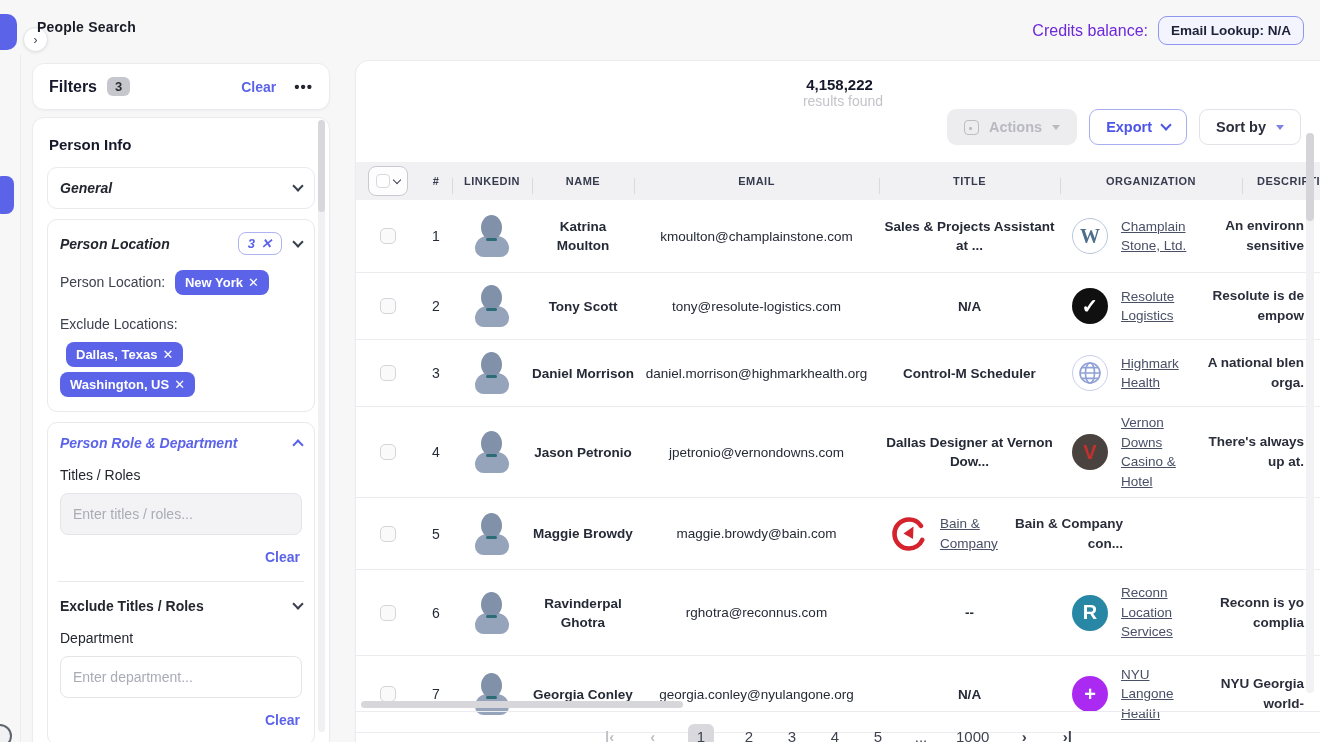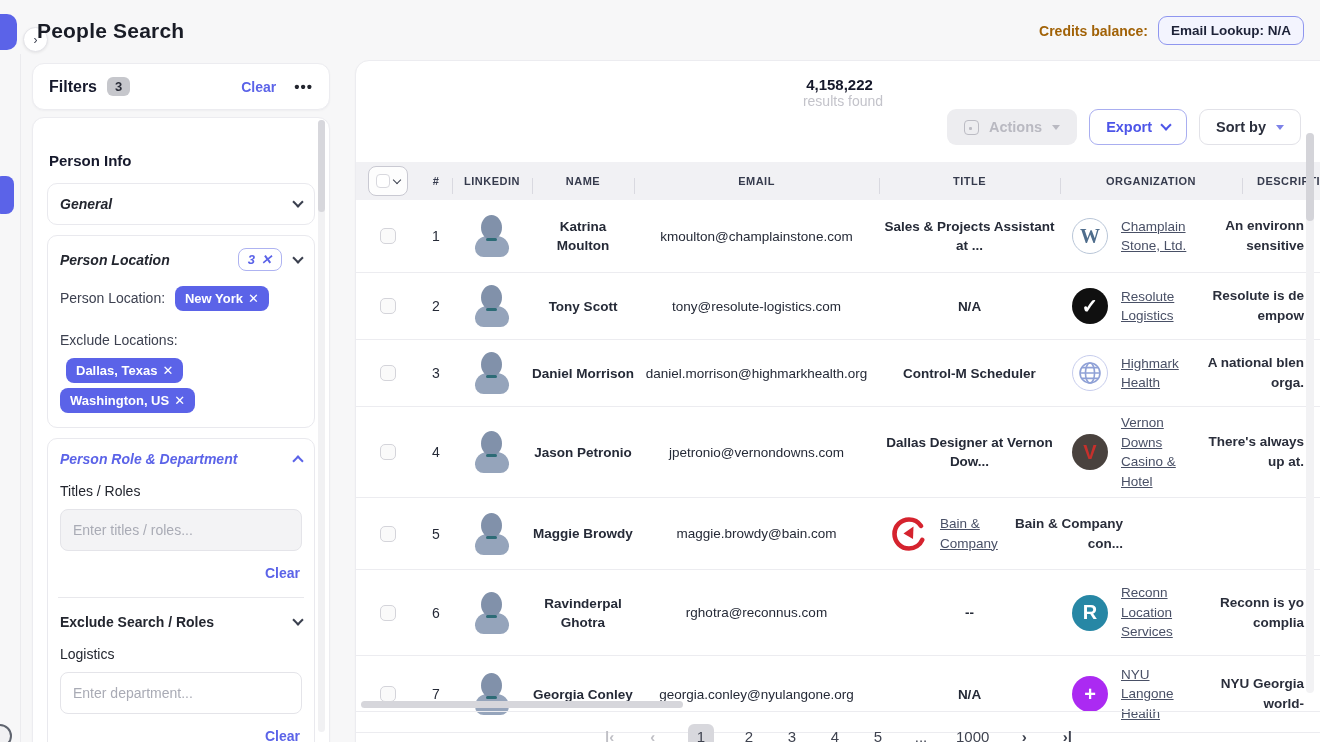--- a/index.html
+++ b/index.html
@@ -9,41 +9,41 @@
   
   .rail-edge { position:absolute; left:20px; top:54px; bottom:0; width:1px; background:#ebebee; }
   .rail-logo { position:absolute; left:-9px; top:14px; width:26px; height:36px; border-radius:10px; background:#5b63e8; }
   .rail-active { position:absolute; left:-6px; top:176px; width:20px; height:38px; border-radius:8px; background:#5b63e8; }
   .rail-avatar { position:absolute; left:-12px; top:724px; width:24px; height:24px; border-radius:50%;
     background:#f1f1f3; border:2px solid #5f646f; }
   .expand-btn { position:absolute; left:23px; top:27px; width:25px; height:25px; border-radius:50%;
     background:#fff; border:1px solid #e3e3e8; box-shadow:0 1px 3px rgba(0,0,0,.08);
     display:flex; align-items:center; justify-content:center; font-size:12px; color:#3a3f4e; cursor:pointer; }
 
-  .page-title { position:absolute; left:37px; top:19px; font-size:21px; font-weight:700; color:#191c26; letter-spacing:.2px; }
+  .page-title { position:absolute; left:37px; top:19px; font-size:14px; font-weight:700; color:#191c26; letter-spacing:.2px; }
 
   .credits { position:absolute; right:16px; top:16px; display:flex; align-items:center; gap:10px; }
-  .credits-label { font-size:14px; font-weight:700; color:#a16207; }
+  .credits-label { font-size:16px; font-weight:400; color:#6d28d9; }
   .credits-btn { background:#f3f4fe; border:1.5px solid #8f96ef; border-radius:9px; padding:6px 12px;
     font-size:13.5px; font-weight:700; color:#1d2238; cursor:pointer; }
 
   
   .filters-head { position:absolute; left:32px; top:63px; width:298px; height:47px; background:#fff;
     border:1px solid #ececf0; border-radius:12px; box-shadow:0 1px 2px rgba(20,20,40,.04);
     display:flex; align-items:center; padding:0 16px; }
   .filters-title { font-size:16px; font-weight:700; color:#16192c; }
   .filters-count { margin-left:10px; background:#c6c7cc; color:#2a2d38; font-size:13px; font-weight:700;
     border-radius:6px; padding:2px 8px; }
   .filters-clear { margin-left:auto; color:#5b63e8; font-size:14px; font-weight:700; cursor:pointer; }
   .filters-more { margin-left:18px; color:#23262f; font-size:15px; font-weight:700; letter-spacing:1px; cursor:pointer; }
 
   .filter-card { position:absolute; left:32px; top:117px; width:298px; height:640px; background:#fff;
     border:1px solid #ececf0; border-radius:12px; box-shadow:0 1px 2px rgba(20,20,40,.04);
     padding:14px 14px 10px 14px; }
-  .person-info-title { font-size:15px; font-weight:700; color:#16192c; margin:20px 0 14px 2px; }
+  .person-info-title { font-size:15px; font-weight:700; color:#16192c; margin:4px 0 14px 2px; }
   .fsection { border:1px solid #e9e9ee; border-radius:10px; padding:12px 12px; margin-bottom:10px; background:#fff; }
   .fsection-head { display:flex; align-items:center;font-style:italic; }
   .fsection-label { font-size:14px; font-weight:700; color:#23262f; }
   .fsection-label.accent { color:#5b63e8; }
   .chev { width:8px; height:8px; border-right:2px solid #3a3f4e; border-bottom:2px solid #3a3f4e; display:inline-block; }
   .chev.down { transform:rotate(45deg); margin-top:-4px; }
   .chev.up { transform:rotate(-135deg); margin-top:4px; border-color:#5b63e8; }
   .head-right { margin-left:auto; display:flex; align-items:center; gap:12px; }
   .count-badge { border:1px solid #aeb3f1; color:#5b63e8; border-radius:8px; font-size:13px; font-weight:700;
     padding:3px 9px; background:#fff; cursor:pointer; }
@@ -201,26 +201,26 @@
       <span class="fsection-label accent">Person Role &amp; Department</span>
       <span class="head-right">
           <span class="chev up"></span>
         </span>
     </div>
     <div class="sub-label">Titles / Roles</div>
     <input class="f-input gray" placeholder="Enter titles / roles..." style="">
     <div class="clear-link">Clear</div>
     <div class="f-divider"></div>
     <div class="exclude-row">
-      <span class="fsection-label">Exclude Search / Roles</span>
+      <span class="fsection-label">Exclude Titles / Roles</span>
       <span class="head-right">
           <span class="chev down"></span>
         </span>
     </div>
-    <div class="sub-label">Logistics</div>
+    <div class="sub-label">Department</div>
     <input class="f-input" placeholder="Enter department..." style="">
     <div class="clear-link">Clear</div>
   </div>
 </div>
 
 <div class="side-scroll">
     <div class="side-thumb"></div>
   </div>
 
 <div class="main-panel">

